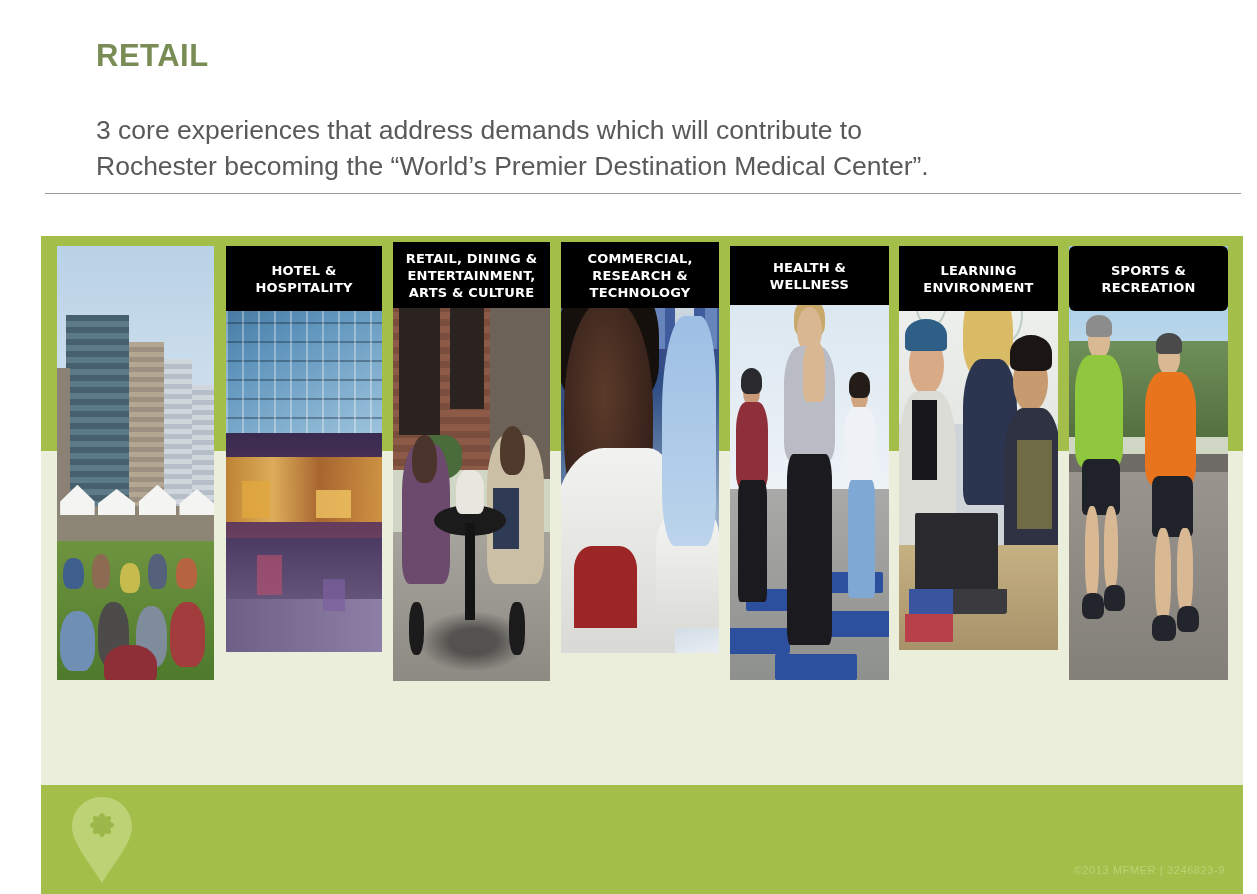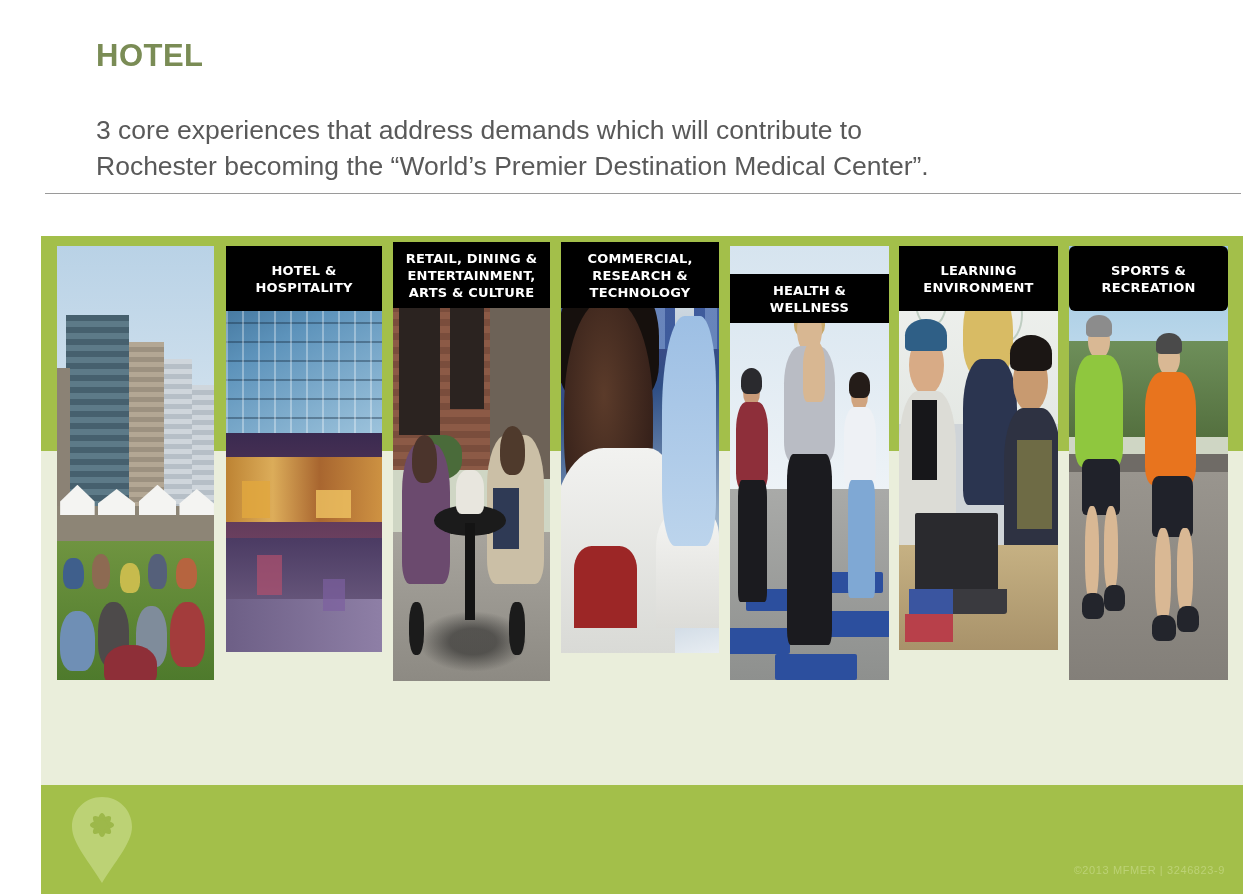--- a/index.html
+++ b/index.html
@@ -238,21 +238,21 @@
   .sr-shorts { position:absolute; background:#20222a; border-radius:16% 16% 10% 10%; }
   .sr-leg { position:absolute; background:#d9b894; border-radius:40%; }
   .sr-head { position:absolute; background:#d9b894; border-radius:50%; }
   .sr-shoe { position:absolute; background:#23252c; border-radius:40% 40% 30% 30%; }
 </style>
 </head>
 <body>
 
 <div class="slide">
 
-  <div class="slide-title">HOTEL</div>
+  <div class="slide-title">RETAIL</div>
   <div class="slide-subtitle">3 core experiences that address demands which will contribute to
 Rochester becoming the “World’s Premier Destination Medical Center”.</div>
   <div class="title-rule"></div>
 
   <div class="content-band"></div>
   <div class="green-frame"></div>
 
   <div class="panels">
 
     <div class="panel" style="left:57px; top:246px; width:157px; height:434px;">
@@ -371,21 +371,21 @@
           <div class="hw-torso" style="left:34%; top:23%; width:32%; height:27%;"></div>
           <div style="position:absolute;left:46%;top:22%;width:14%;height:14%;background:#d8b792;border-radius:40% 40% 20% 20%;"></div>
           <div class="hw-legs" style="left:36%; top:48%; width:28%; height:44%;"></div>
 
           <div class="hw-head" style="left:76%; top:31%; width:11%; height:7%; background:#d0a47f;"></div>
           <div class="hw-hair" style="left:75%; top:29%; width:13%; height:6%; background:#241c18;"></div>
           <div class="hw-torso" style="left:72%; top:37%; width:20%; height:19%; background:#eef1f5;"></div>
           <div class="hw-legs" style="left:74%; top:54%; width:17%; height:27%; background:#7fa8d4;"></div>
         </div>
       </div>
-      <div class="panel-head" style="height:49px;margin-top:28px;">HEALTH &amp;
+      <div class="panel-head" style="height:59px;">HEALTH &amp;
 WELLNESS</div>
     </div>
 
     <div class="panel" style="left:899px; top:246px; width:159px; height:404px;">
       <div class="panel-photo" style="top:0; height:404px;">
         <div class="ph">
           <div class="le-board"></div>
           <div class="le-scribble" style="left:10%; top:8%;  width:20%; height:12%;"></div>
           <div class="le-scribble" style="left:34%; top:5%;  width:16%; height:10%; border-radius:0; transform:rotate(12deg);"></div>
           <div class="le-scribble" style="left:56%; top:10%; width:22%; height:14%;"></div>

